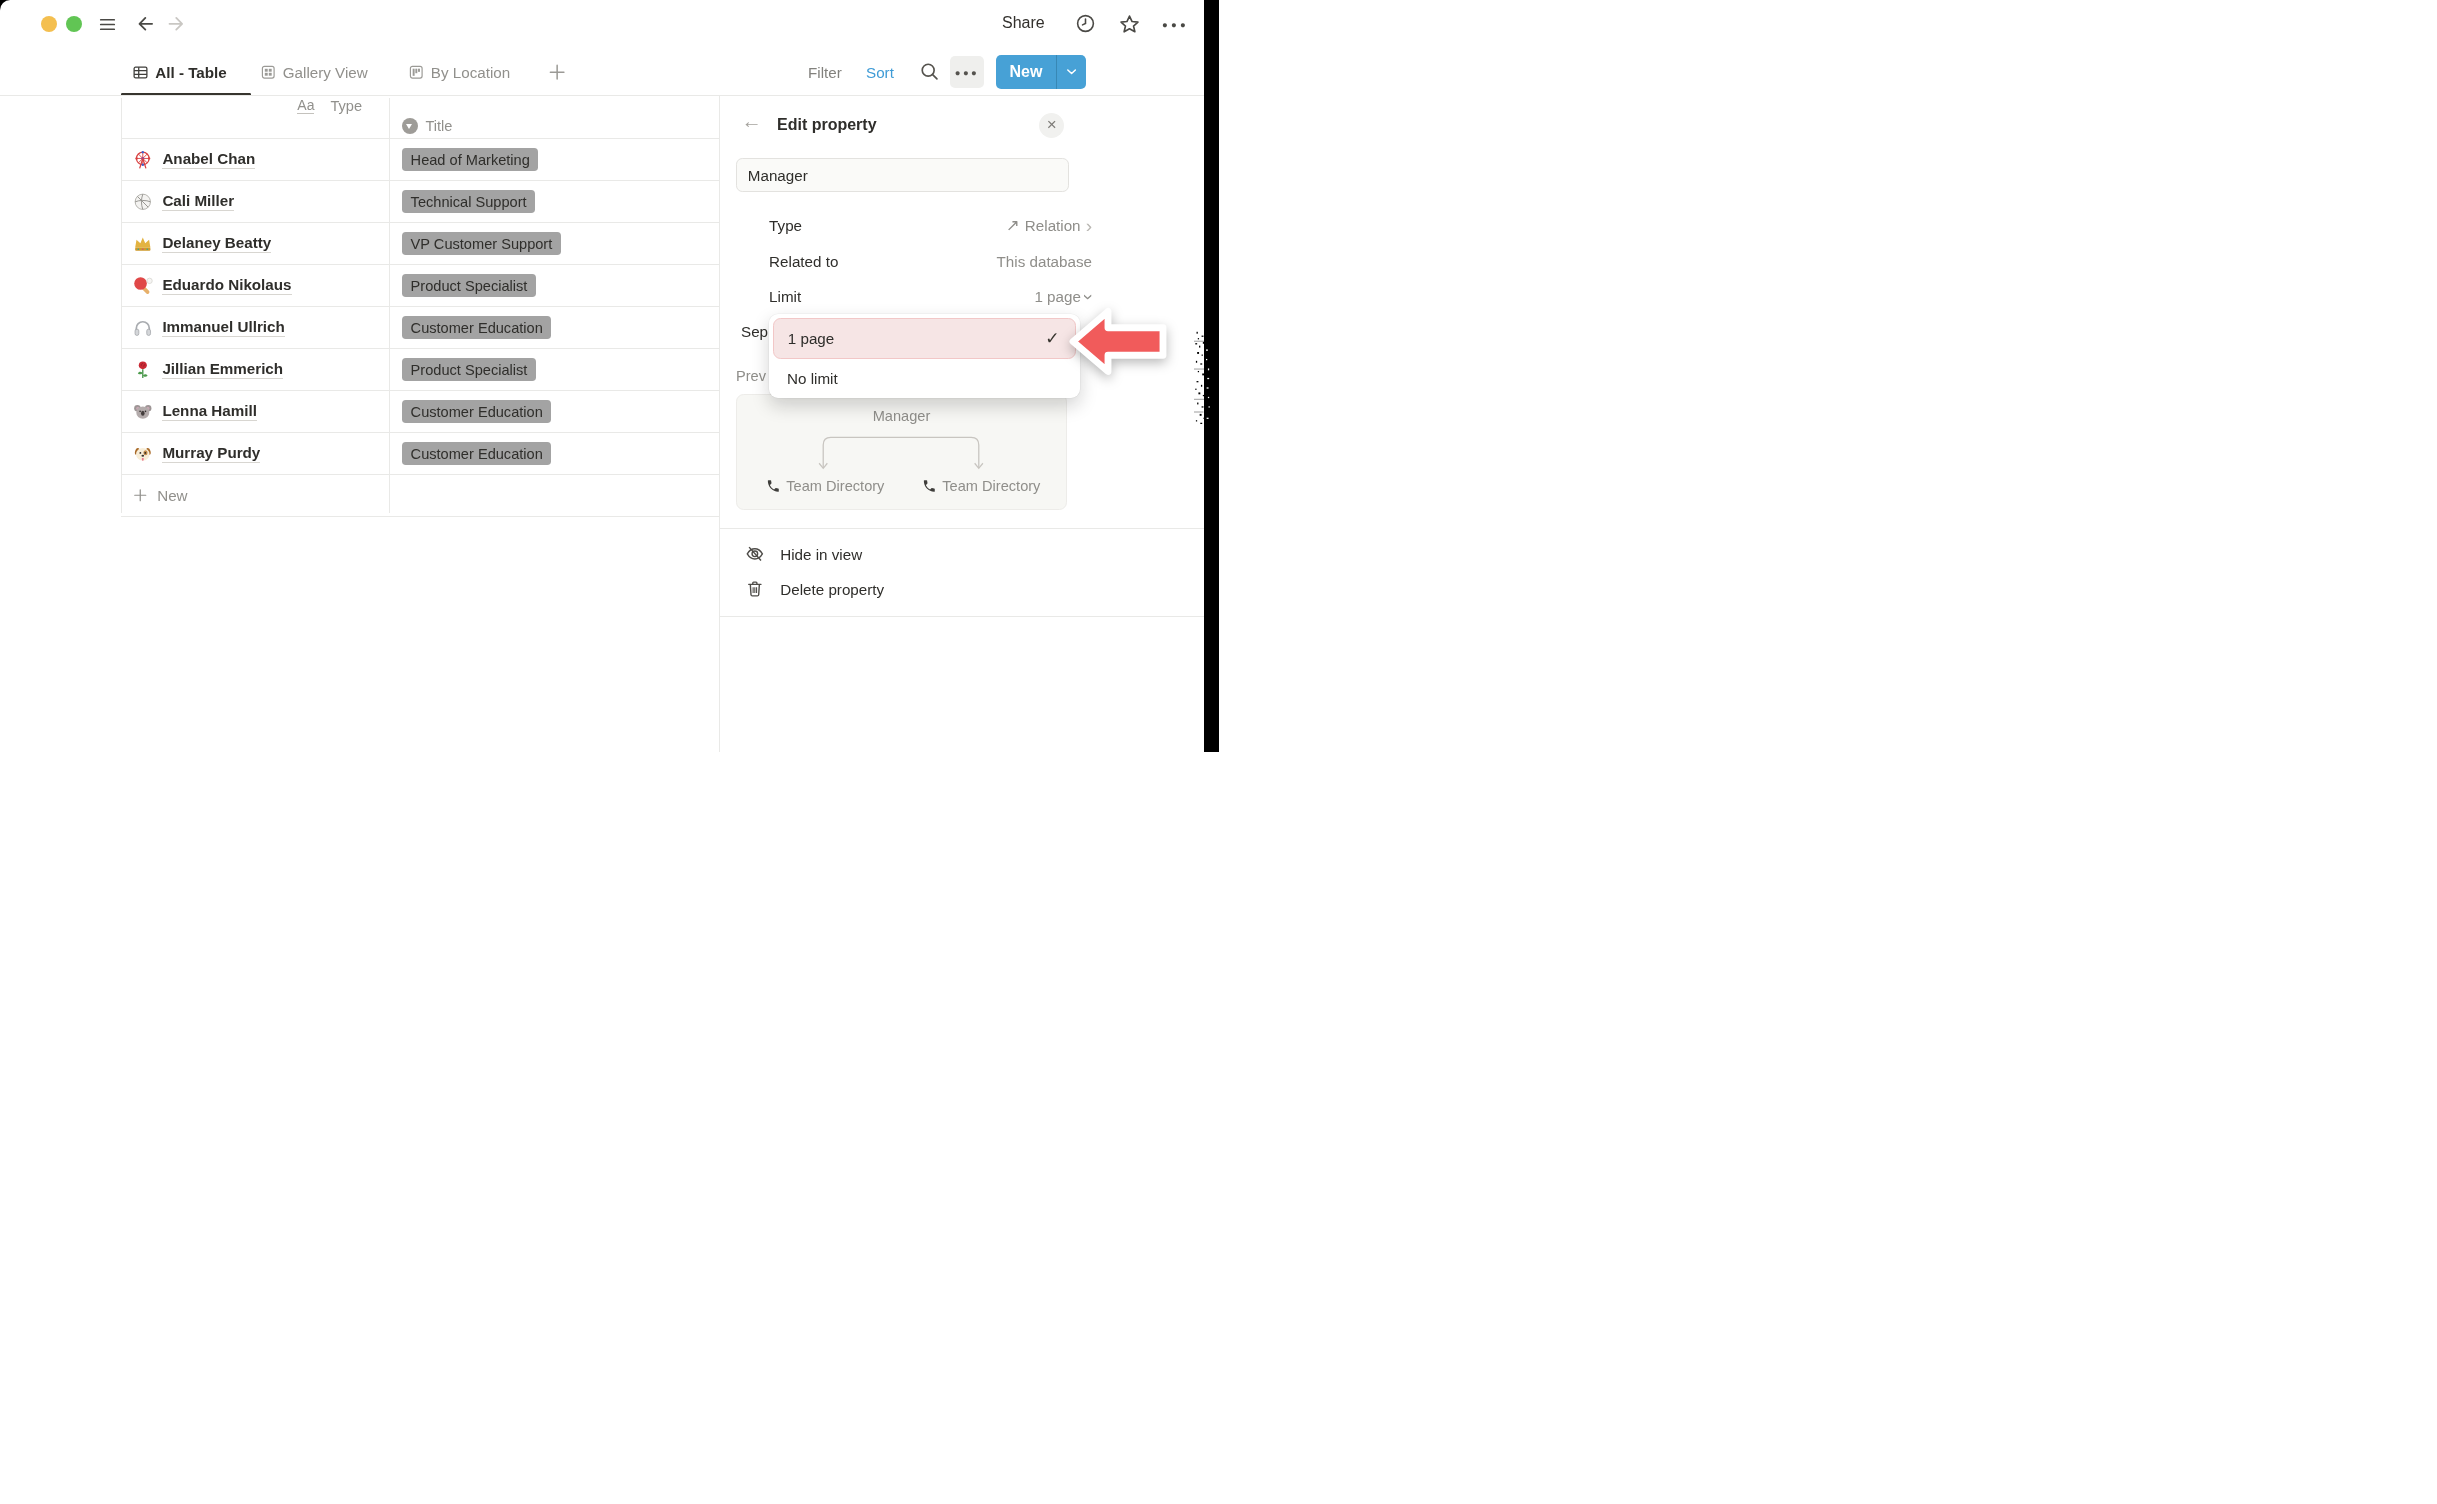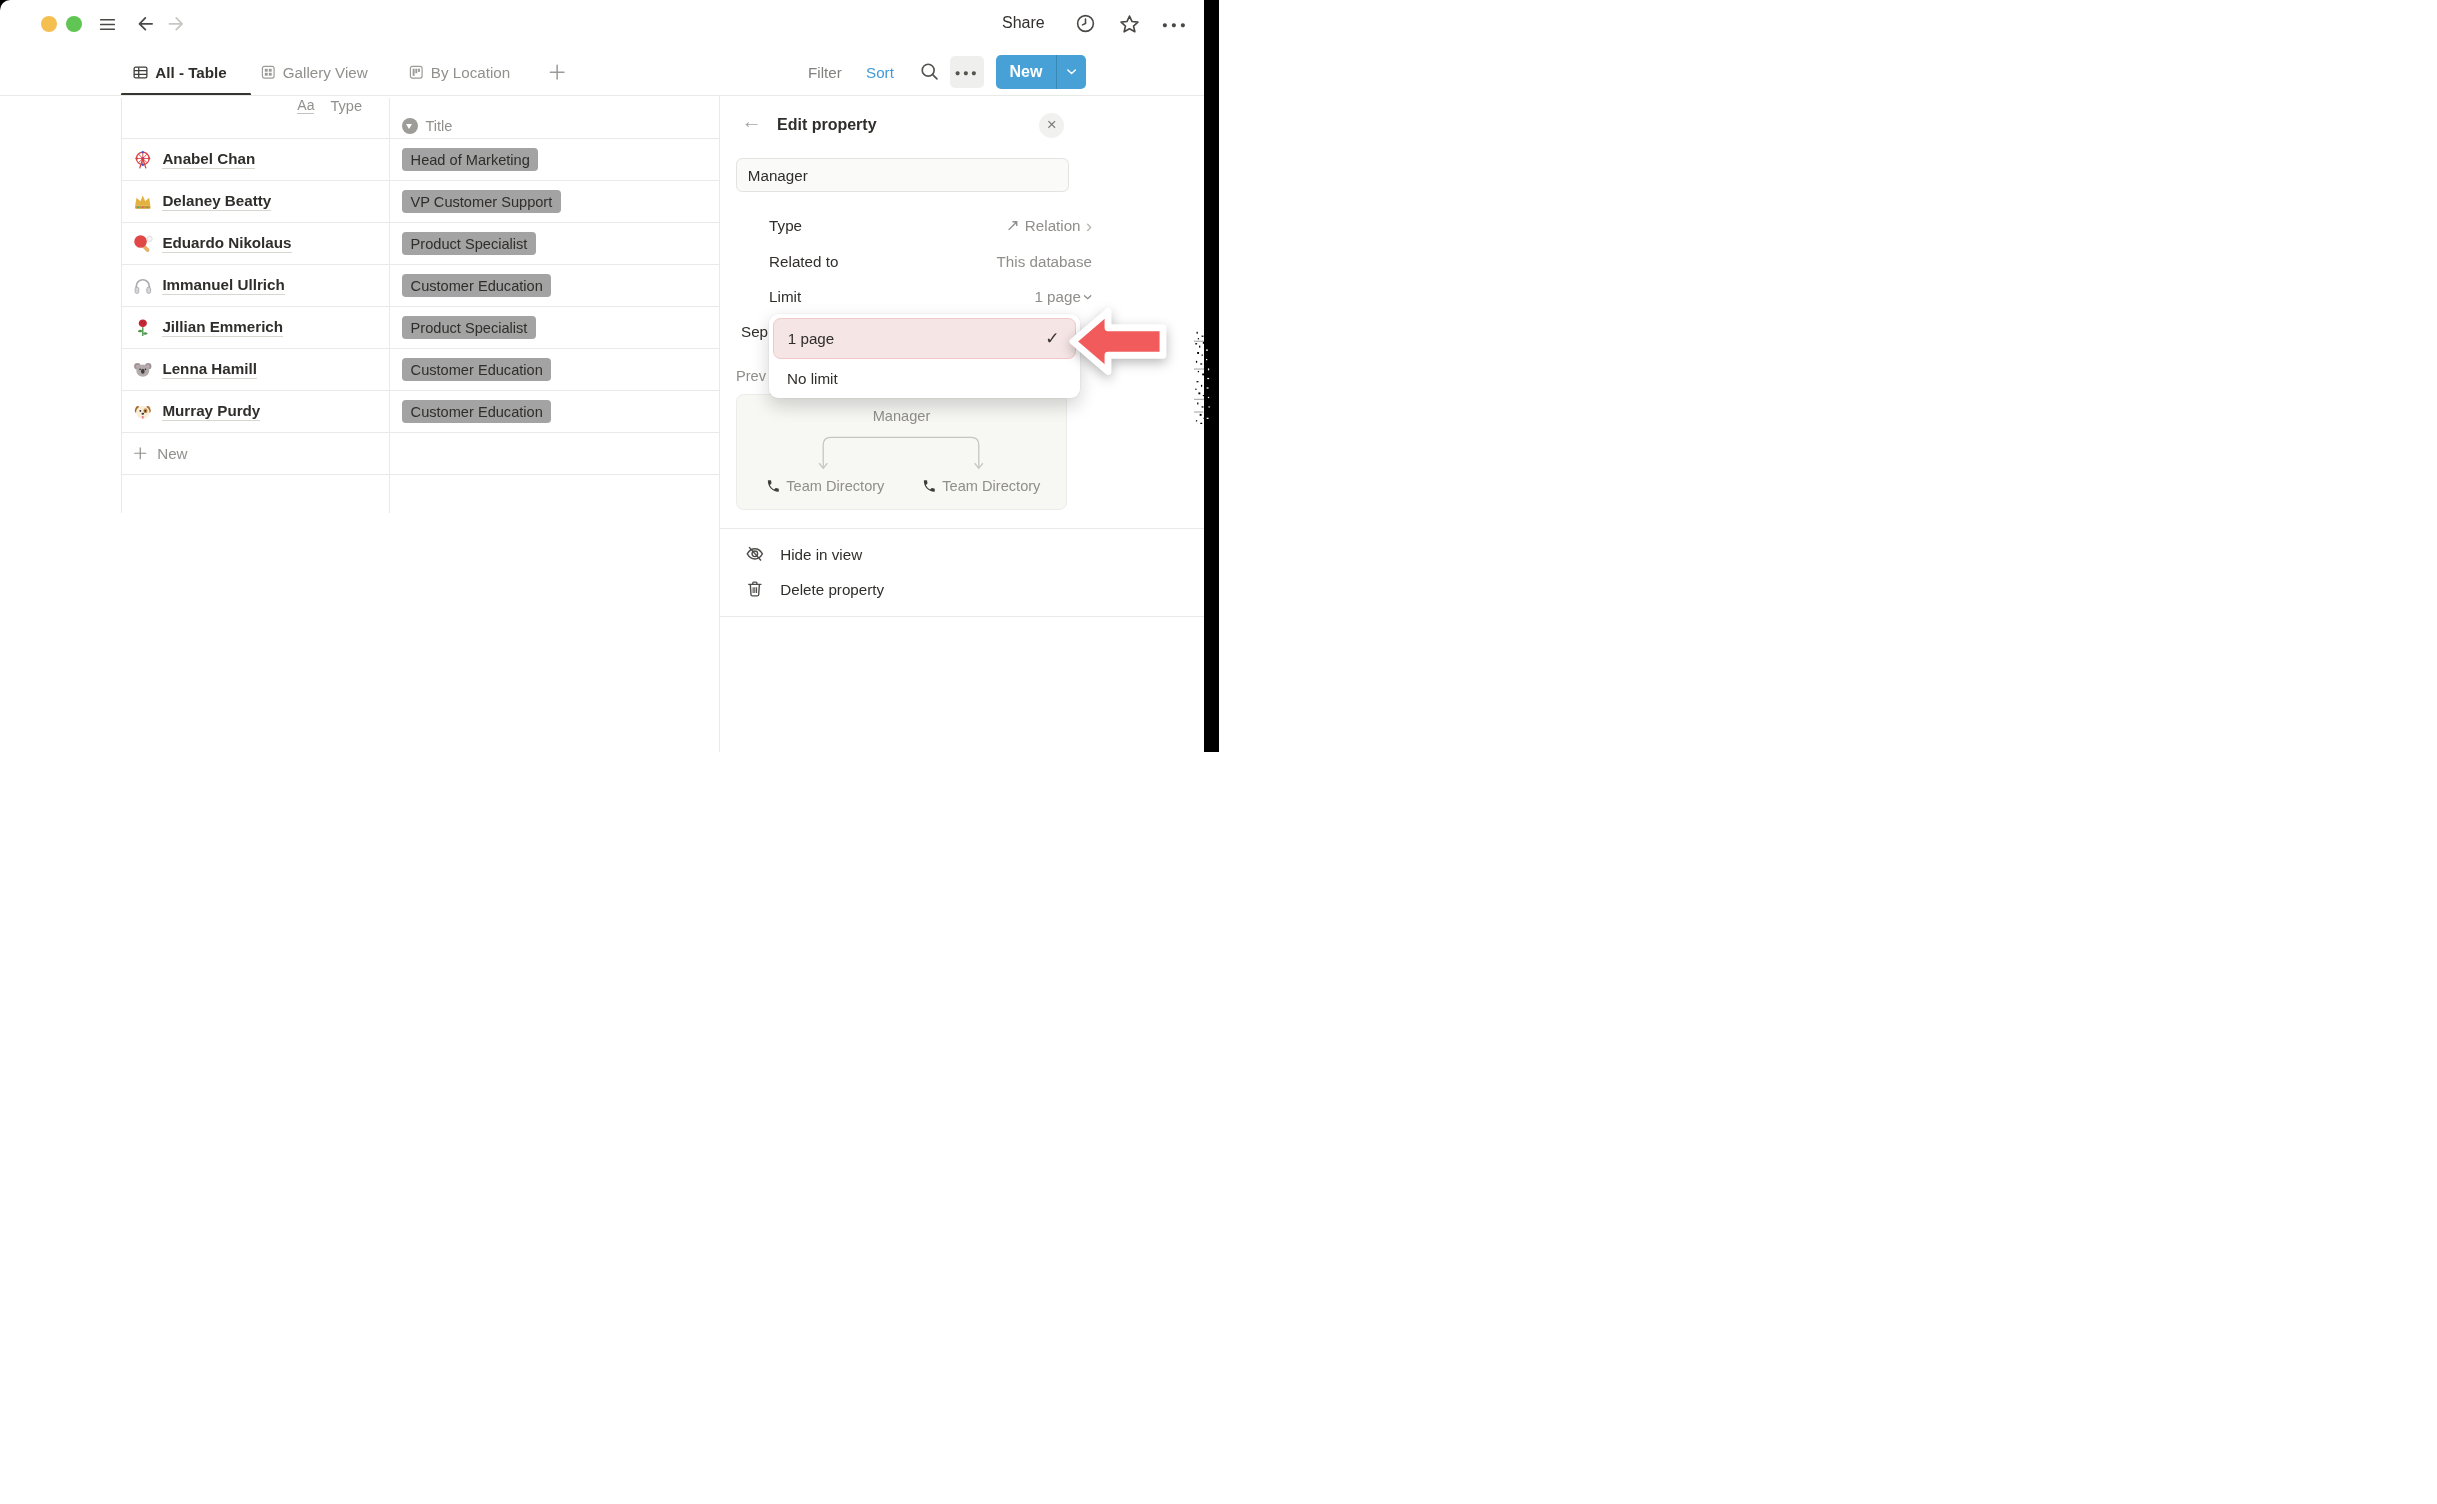--- a/index.html
+++ b/index.html
@@ -190,20 +190,32 @@
           <circle cx="19" cy="10.5" r="1.3" fill="#D84040"></circle>
             <circle cx="12" cy="17.5" r="1.3" fill="#3B63D4"></circle>
         </svg>
         <span class="p-name">Anabel Chan</span>
       </div>
       <div class="c-title">
           <span class="tag">Head of Marketing</span>
         </div>
     </div>
 
+    <div class="t-row">
+      <div class="c-name">
+        <svg class="emoji" viewBox="0 0 24 24">
+          <circle cx="12" cy="12" r="8.5" fill="#F4F3F1" stroke="#ADABA6" stroke-width="1"></circle>
+          <path d="M3.5 12 C8 10 16 10 20.5 12 M12 3.5 C10 9 10 15 12 20.5 M6 6 C10 10 14 14 18 18" fill="none" stroke="#8F8D89" stroke-width="1"></path>
+        </svg>
+        <span class="p-name">Cali Miller</span>
+      </div>
+      <div class="c-title">
+          <span class="tag">Technical Support</span>
+        </div>
+    </div>
 
     <div class="t-row">
       <div class="c-name">
         <svg class="emoji" viewBox="0 0 24 24">
           <path d="M3.5 16.5 L5 7.5 L9.3 11.5 L12 5 L14.7 11.5 L19 7.5 L20.5 16.5 Z" fill="#E3B341"></path>
           <rect x="3.5" y="16.5" width="17" height="3.2" rx="1" fill="#CE9A2C"></rect>
           <circle cx="7" cy="18.1" r="0.9" fill="#2FA89B"></circle>
             <circle cx="12" cy="18.1" r="0.9" fill="#D2527C"></circle>
             <circle cx="17" cy="18.1" r="0.9" fill="#2FA89B"></circle>
         </svg>

